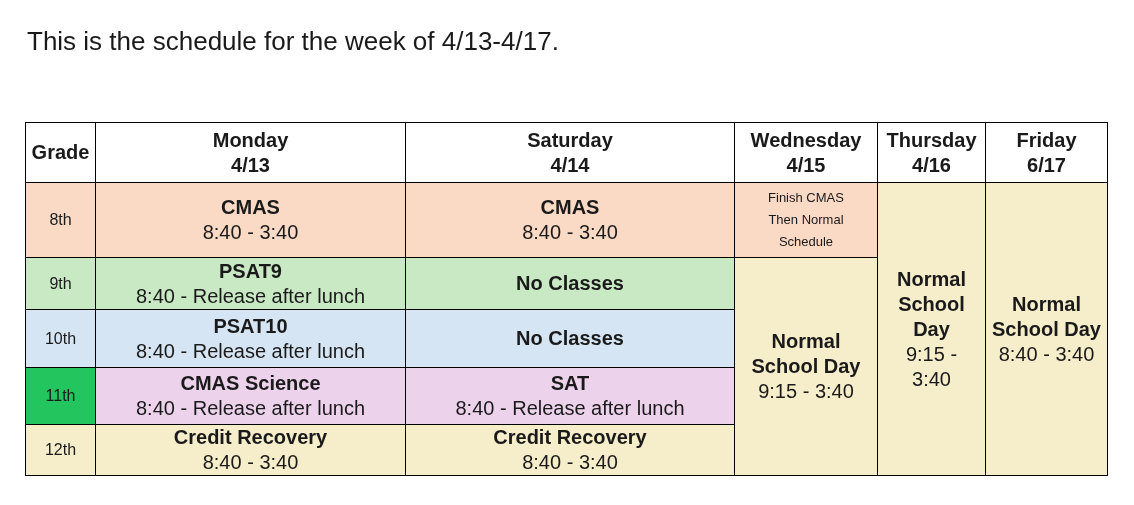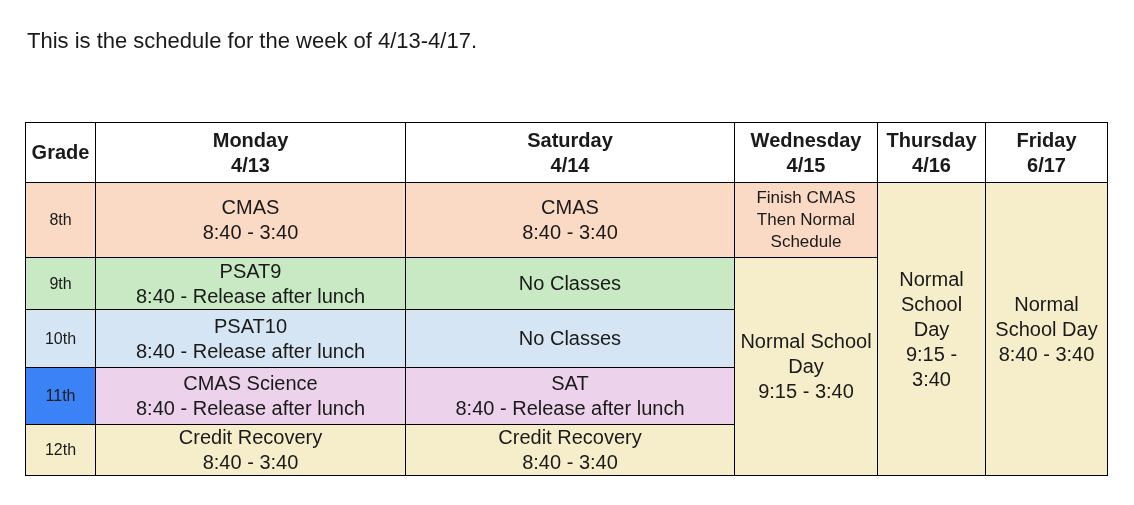--- a/index.html
+++ b/index.html
@@ -6,21 +6,21 @@
     margin: 0;
     padding: 0;
     width: 1134px;
     height: 505px;
     background: #ffffff;
     font-family: "Liberation Sans", sans-serif;
     color: #1a1a1a;
     overflow: hidden;
   }
   .page-title {
-    font-size: 22px;
+    font-size: 26px;
     line-height: 26px;
     margin: 28px 0 0 27px;
     font-weight: normal;
   }
   table.schedule {
     border-collapse: collapse;
     table-layout: fixed;
     margin: 68px 0 0 25px;
   }
   table.schedule th,
@@ -43,32 +43,32 @@
     background: #ffffff;
     font-weight: bold;
     font-size: 20px;
     line-height: 25px;
   }
   .grade-cell {
     font-size: 16px;
     font-weight: normal;
   }
   .cell-title {
-    font-weight: normal;
+    font-weight: bold;
     font-size: 20px;
     line-height: 25px;
   }
   .cell-time {
     font-weight: normal;
     font-size: 20px;
     line-height: 25px;
   }
   .wed8-text {
     font-weight: normal;
-    font-size: 17px;
+    font-size: 13px;
     line-height: 22px;
     max-width: 104px;
     margin: 0 auto;
   }
   td.thu-cell .cell-time {
     max-width: 76px;
     margin: 0 auto;
   }
 </style>
 </head>
@@ -158,21 +158,21 @@
         <td style="background-color: rgb(214, 229, 243);">
           <div class="cell-title">PSAT10</div>
           <div class="cell-time">8:40 - Release after lunch</div>
         </td>
         <td style="background-color: rgb(214, 229, 243);">
           <div class="cell-title">No Classes</div>
         </td>
       </tr>
 
       <tr class="r-11">
-        <td class="grade-cell" style="background-color: #3b82f6; margin-top: 44px;">11th</td>
+        <td class="grade-cell" style="background-color: #22c55e; margin-top: 44px;">11th</td>
         <td style="background-color: rgb(237, 210, 236);">
           <div class="cell-title">CMAS Science</div>
           <div class="cell-time">8:40 - Release after lunch</div>
         </td>
         <td style="background-color: rgb(237, 210, 236);">
           <div class="cell-title">SAT</div>
           <div class="cell-time">8:40 - Release after lunch</div>
         </td>
       </tr>
 

